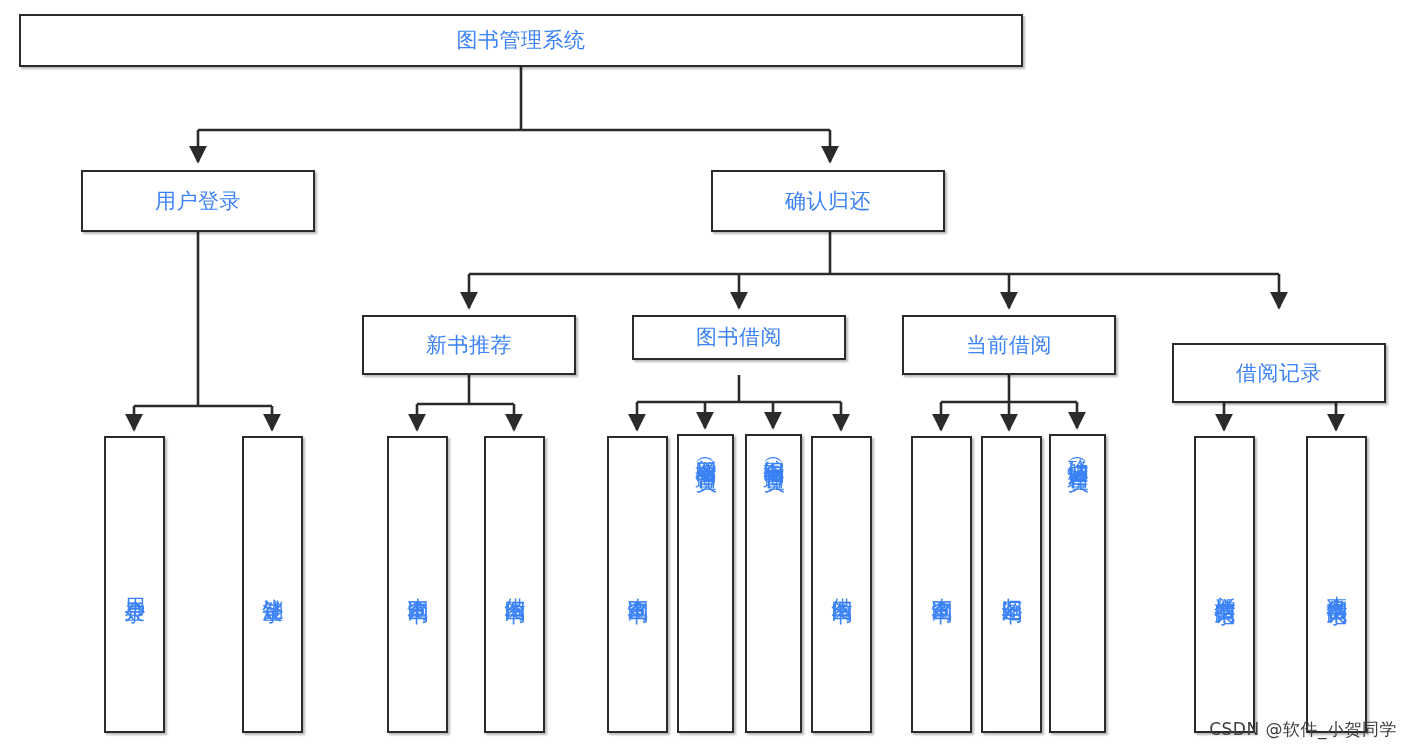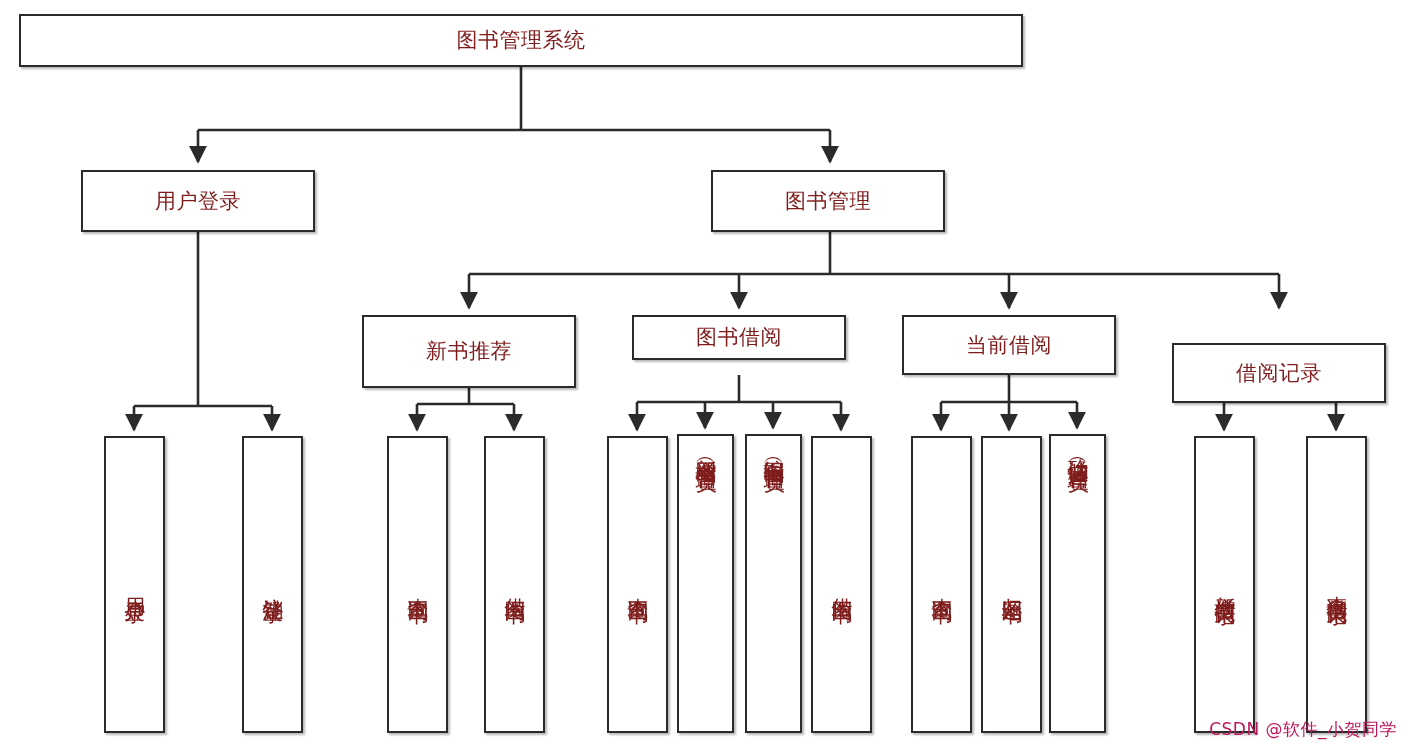--- a/index.html
+++ b/index.html
@@ -19,21 +19,21 @@
   }
   .node {
     position: absolute;
     box-sizing: border-box;
     background: #ffffff;
     border: 2px solid #2b2b2b;
     box-shadow: 2px 2px 2px rgba(0,0,0,0.28);
     display: flex;
     align-items: center;
     justify-content: center;
-    color: #7f1d1d;
+    color: #3b82f6;
   }
   .node .label {
     font-size: 21px;
     line-height: 1.18;
     letter-spacing: 0.5px;
     white-space: nowrap;
     text-align: center;
   }
   .node.vertical .label {
     writing-mode: vertical-rl;
@@ -55,21 +55,21 @@
     top: 0;
     width: 1405px;
     height: 747px;
     pointer-events: none;
   }
   .watermark {
     position: absolute;
     right: 8px;
     bottom: 6px;
     font-size: 17px;
-    color: #be185d;
+    color: #404040;
     letter-spacing: 0.5px;
     white-space: nowrap;
   }
 </style>
 </head>
 <body>
 
 <div id="canvas">
 
   <svg id="wires" viewBox="0 0 1405 747">
@@ -123,24 +123,24 @@
   </svg>
 
   <div class="node" style="left:19px; top:14px; width:1004px; height:53px;">
     <span class="label">图书管理系统</span>
   </div>
 
   <div class="node" style="left:81px; top:170px; width:234px; height:62px;">
     <span class="label">用户登录</span>
   </div>
   <div class="node" style="left:711px; top:170px; width:234px; height:62px;">
-    <span class="label">图书管理</span>
+    <span class="label">确认归还</span>
   </div>
 
-  <div class="node" style="left:362px; top:315px; width:214px; height:73px;">
+  <div class="node" style="left:362px; top:315px; width:214px; height:60px;">
     <span class="label">新书推荐</span>
   </div>
   <div class="node" style="left:632px; top:315px; width:214px; height:45px;">
     <span class="label">图书借阅</span>
   </div>
   <div class="node" style="left:902px; top:315px; width:214px; height:60px;">
     <span class="label">当前借阅</span>
   </div>
   <div class="node" style="left:1172px; top:315px; width:214px; height:60px;margin-top:28px;">
     <span class="label">借阅记录</span>

